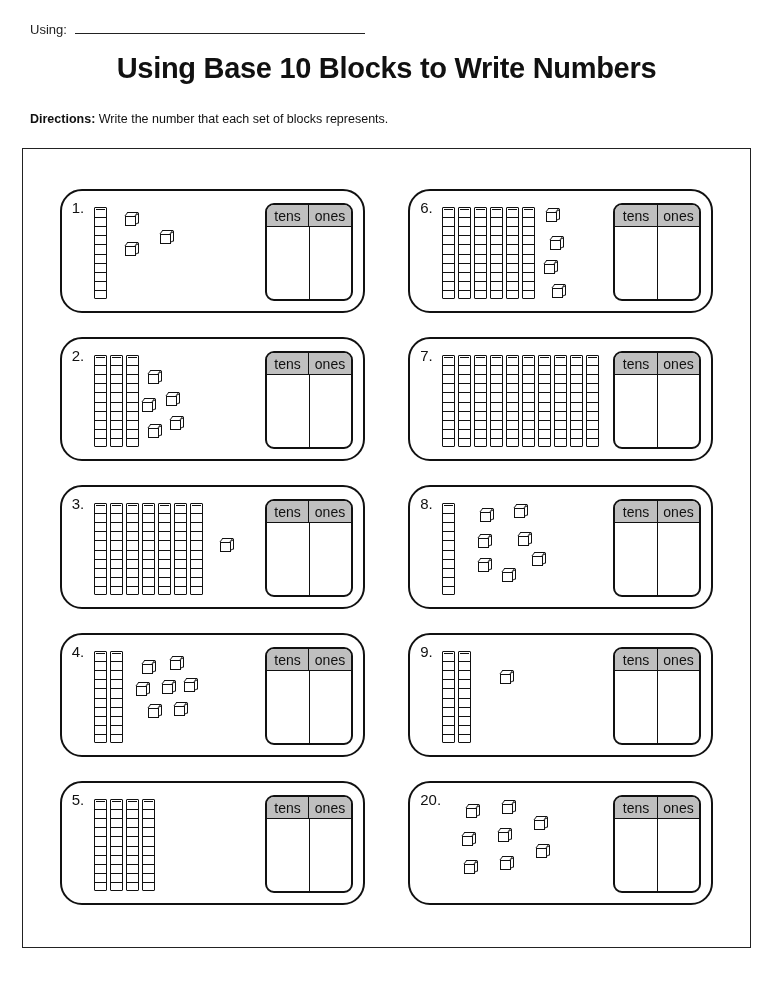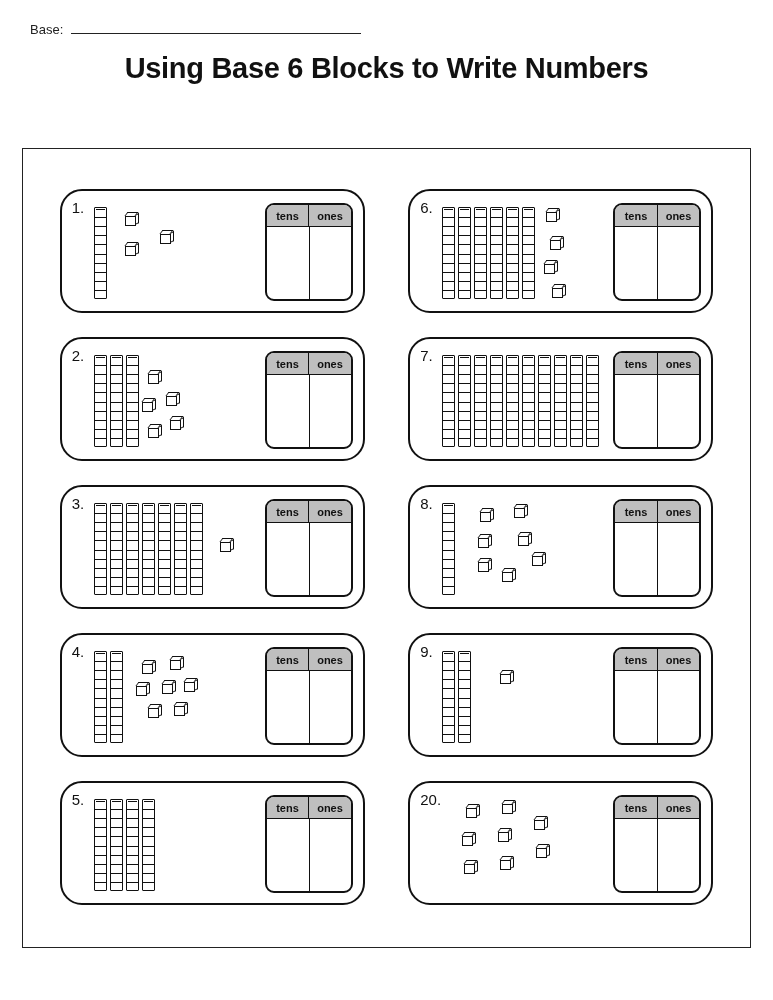--- a/index.html
+++ b/index.html
@@ -161,22 +161,22 @@
     display: flex;
     height: 22px;
     background: #bfbfbf;
     border-bottom: 1.6px solid #111;
   }
   .answer .hdr div {
     flex: 1;
     display: flex;
     align-items: center;
     justify-content: center;
-    font-size: 11px;
-    font-weight: bold;
+    font-size: 14px;
+    font-weight: normal;
     color: #111;
   }
   .answer .hdr div:first-child {
     border-right: 1.6px solid #111;
   }
   .answer .body {
     position: relative;
     height: 74px;
   }
   .answer .body::after {
@@ -194,26 +194,30 @@
     font-size: 11px;
     color: #333;
   }
 </style>
 </head>
 <body>
 
 <div class="page">
 
   <div class="name-row">
-    <span class="name-label">Base:</span>
+    <span class="name-label">Using:</span>
     <span class="name-line"></span>
   </div>
 
-  <div class="title">Using Base 6 Blocks to Write Numbers</div>
-
+  <div class="title">Using Base 10 Blocks to Write Numbers</div>
+
+  <div class="directions">
+    <b>Directions:</b>
+    <span>Write the number that each set of blocks represents.</span>
+  </div>
 
   <div class="frame">
     <div class="grid" id="grid">
         <div class="card">
           <div class="qnum">1.</div>
           <div class="blocks">
             <div class="rod" style="left: 24px; top: 12px;">
               <div class="seg" style="top: 9.1px;"></div>
               <div class="seg" style="top: 18.2px;"></div>
               <div class="seg" style="top: 27.3px;"></div>

